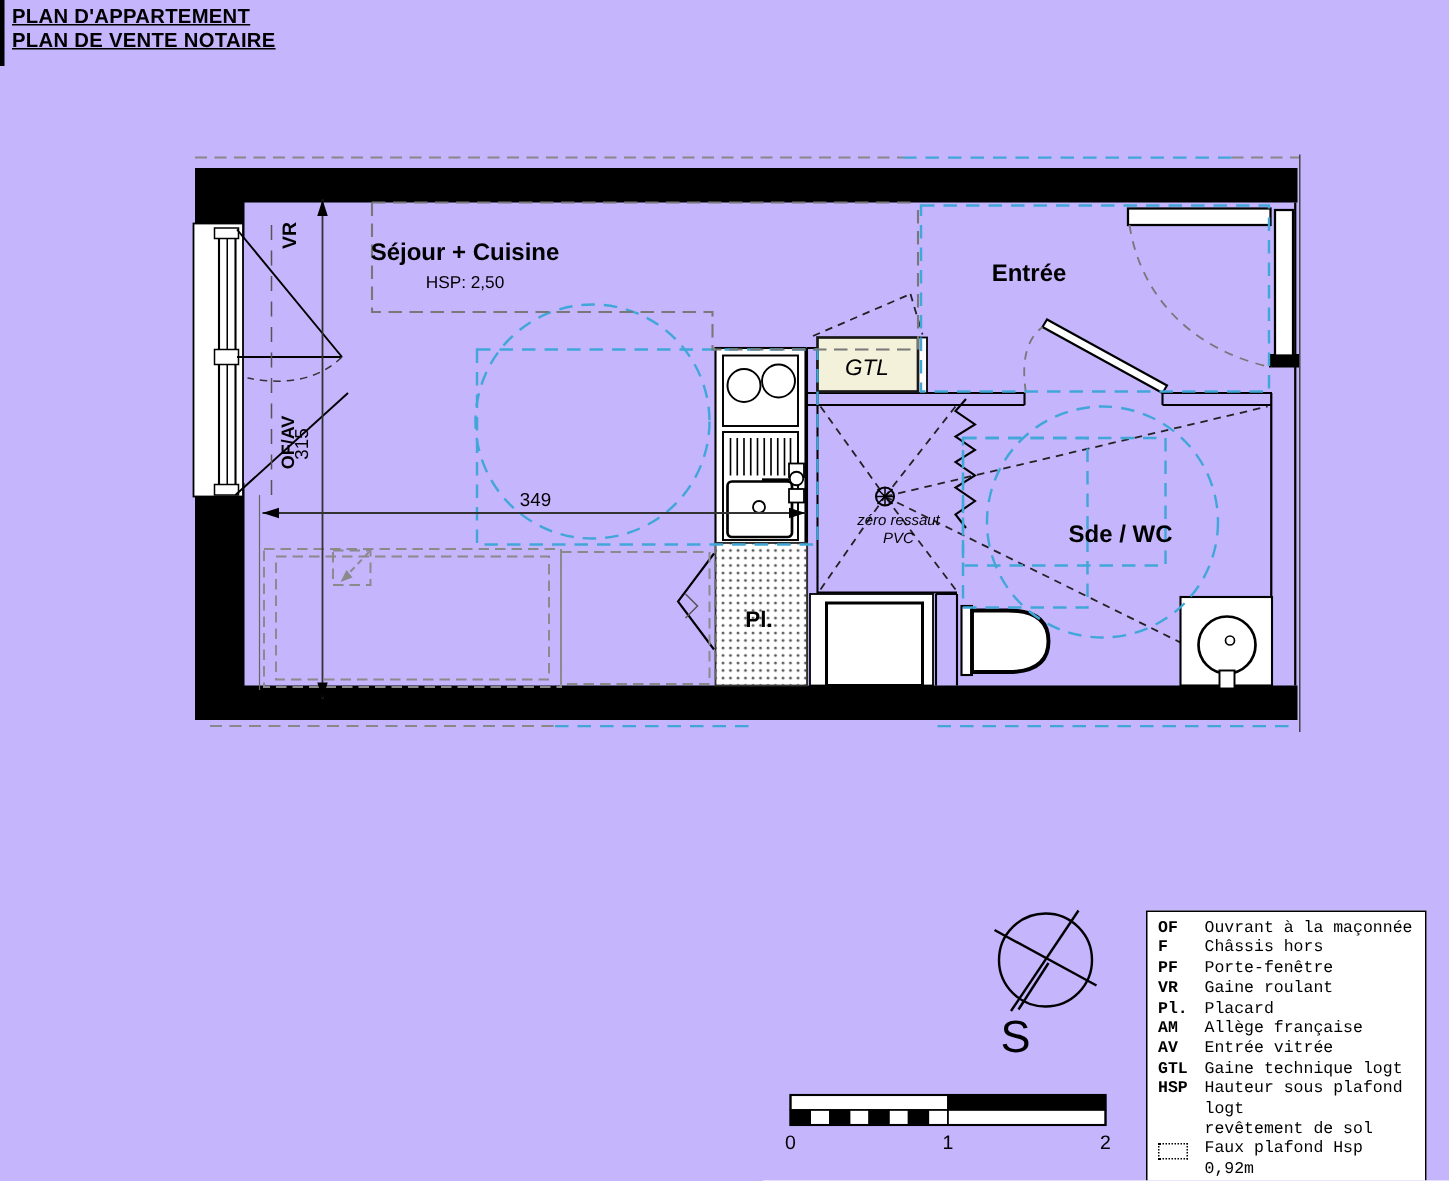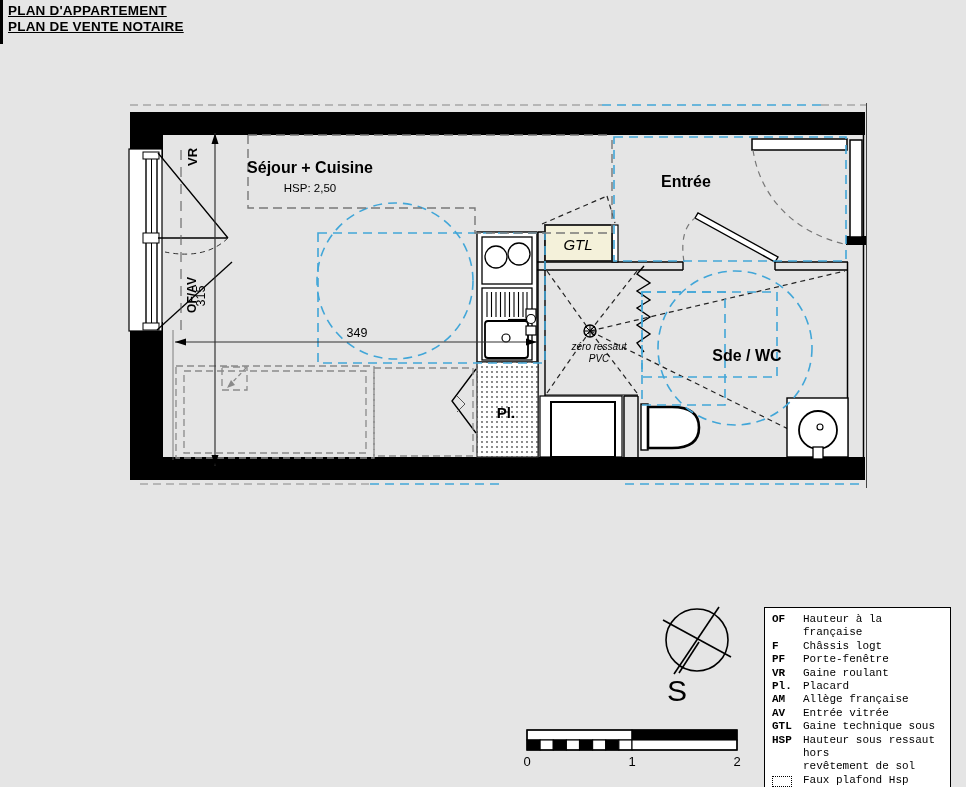--- a/index.html
+++ b/index.html
@@ -1,16 +1,16 @@
 <!DOCTYPE html>
 <html><head>
 <meta charset="utf-8">
 <style>
   html,body{margin:0;padding:0;background:#fff;}
-  .page{position:relative;width:966px;height:787px;background:#e5e5e5;overflow:hidden;
+  .page{position:relative;width:966px;height:787px;background:#c4b5fd;overflow:hidden;
         font-family:"Liberation Sans",sans-serif;color:#000;}
   .edge-bar{position:absolute;left:0;top:0;width:3px;height:44px;background:#000;}
   .title-block{position:absolute;left:8px;top:3px;}
   .title-line{font:bold 13.5px "Liberation Sans",sans-serif;text-decoration:underline;
               line-height:16px;letter-spacing:.2px;}
   svg text{font-family:"Liberation Sans",sans-serif;}
   .legend{position:absolute;left:764px;top:607px;width:172px;border:1.6px solid #000;
           padding:5px 6px 6px 7px;background:#fff;font-family:Liberation Mono, monospace;}
   .lrow{display:flex;align-items:flex-start;line-height:13.4px;font-size:11px;}
   .abbr{width:31px;flex:none;font-weight:bold;}
@@ -237,25 +237,25 @@
       <rect x="527" y="730" width="210" height="20" fill="none" stroke-width="1.4"></rect>
       <text x="527" y="766" font-size="13" text-anchor="middle" stroke="none" fill="#000">0</text>
       <text x="632" y="766" font-size="13" text-anchor="middle" stroke="none" fill="#000">1</text>
       <text x="737" y="766" font-size="13" text-anchor="middle" stroke="none" fill="#000">2</text>
     </g>
   </svg>
 
   <div class="legend">
     <div class="lrow">
         <span class="abbr">OF</span>
-        <span class="lbl">Hauteur à la française</span>
+        <span class="lbl">Ouvrant à la maçonnée</span>
       </div>
     <div class="lrow">
         <span class="abbr">F</span>
-        <span class="lbl">Châssis logt</span>
+        <span class="lbl">Châssis hors</span>
       </div>
     <div class="lrow">
         <span class="abbr">PF</span>
         <span class="lbl">Porte-fenêtre</span>
       </div>
     <div class="lrow">
         <span class="abbr">VR</span>
         <span class="lbl">Gaine roulant</span>
       </div>
     <div class="lrow">
@@ -265,25 +265,25 @@
     <div class="lrow">
         <span class="abbr">AM</span>
         <span class="lbl">Allège française</span>
       </div>
     <div class="lrow">
         <span class="abbr">AV</span>
         <span class="lbl">Entrée vitrée</span>
       </div>
     <div class="lrow">
         <span class="abbr">GTL</span>
-        <span class="lbl">Gaine technique sous</span>
+        <span class="lbl">Gaine technique logt</span>
       </div>
     <div class="lrow">
         <span class="abbr">HSP</span>
-        <span class="lbl">Hauteur sous ressaut hors</span>
+        <span class="lbl">Hauteur sous plafond logt</span>
       </div>
     <div class="lrow">
         <span class="abbr"></span>
         <span class="lbl">revêtement de sol</span>
       </div>
     <div class="lrow">
         <span class="abbr"><span class="hatch-icon"></span></span>
         <span class="lbl">Faux plafond Hsp 0,92m</span>
       </div>
   </div>

